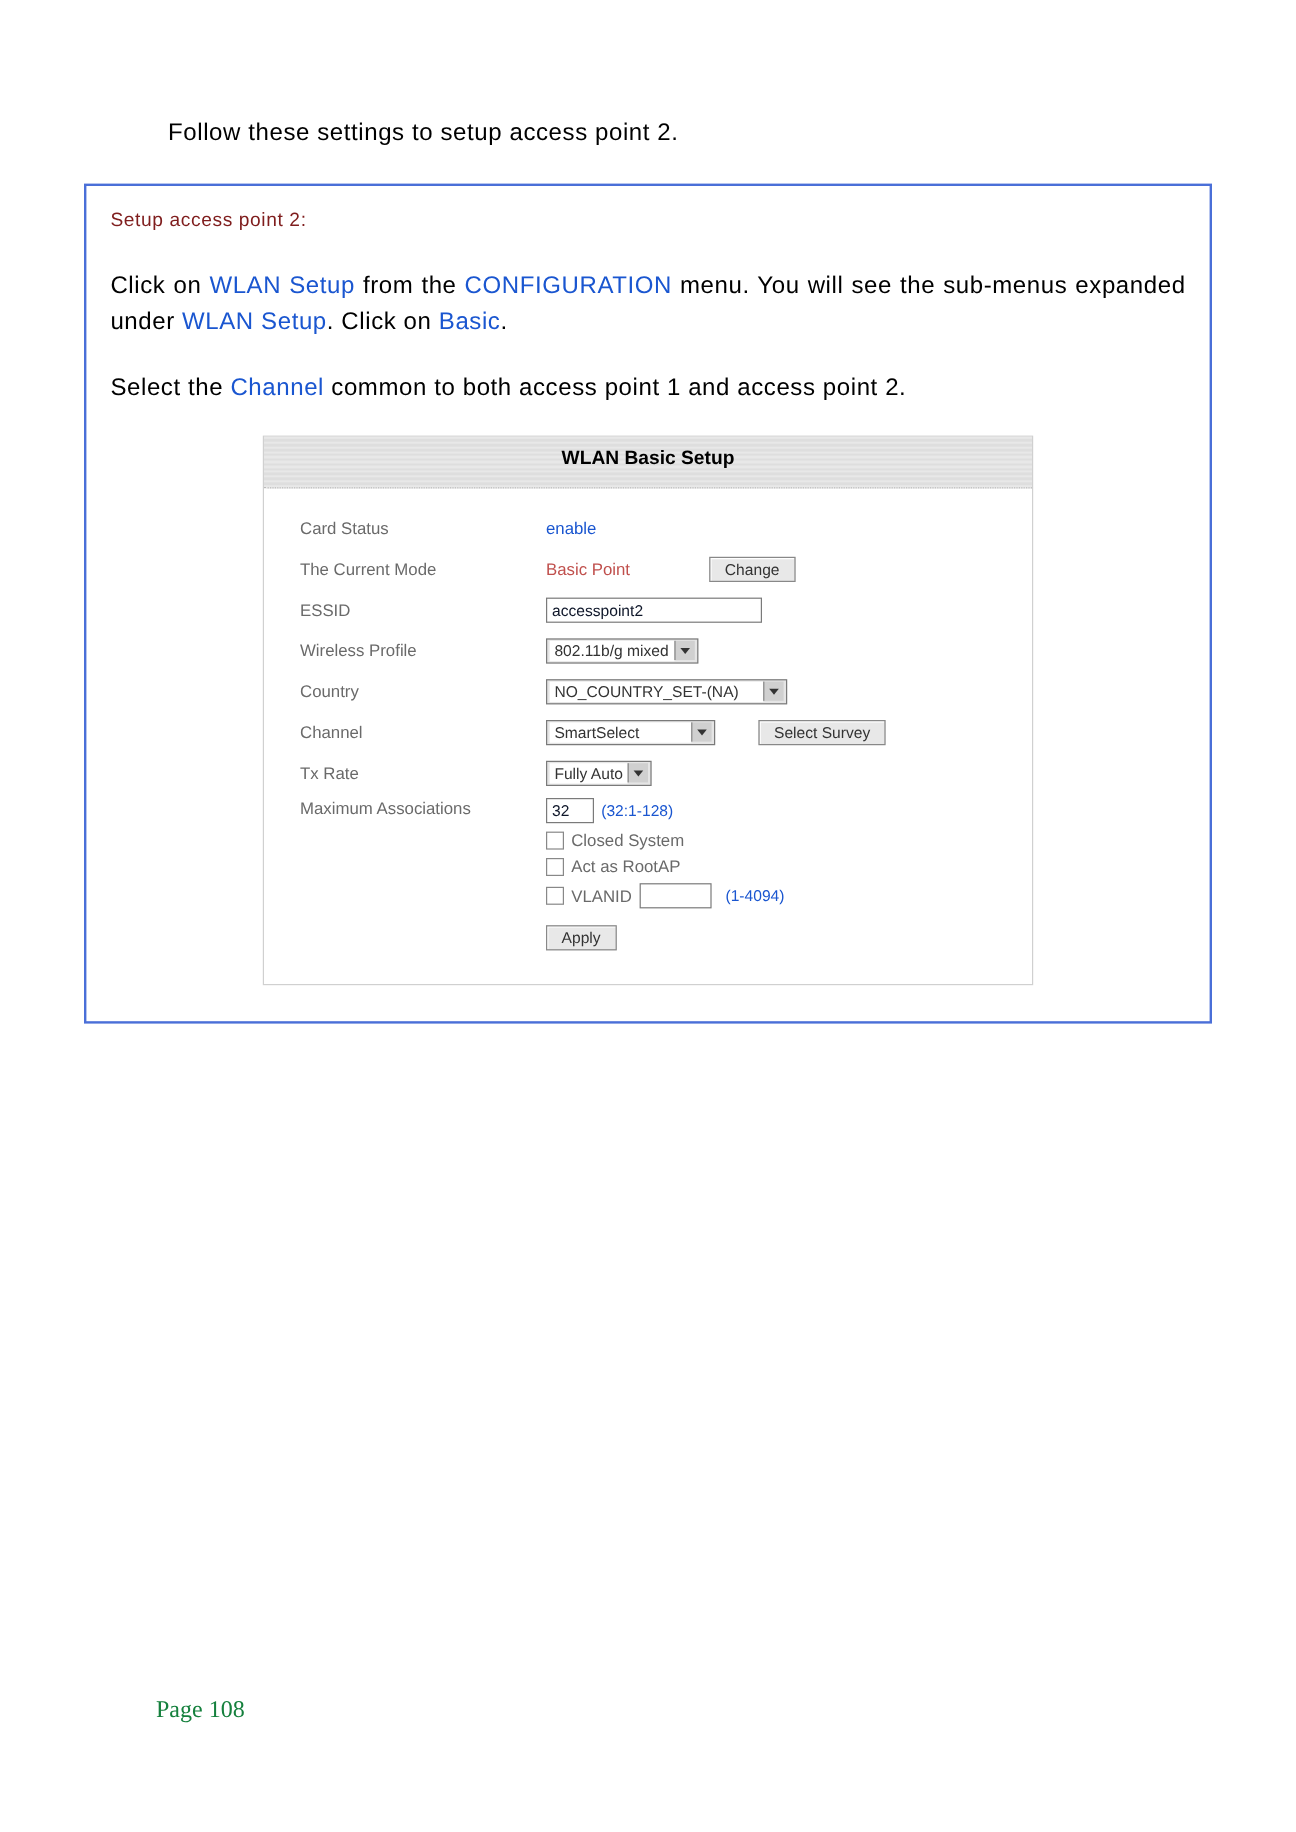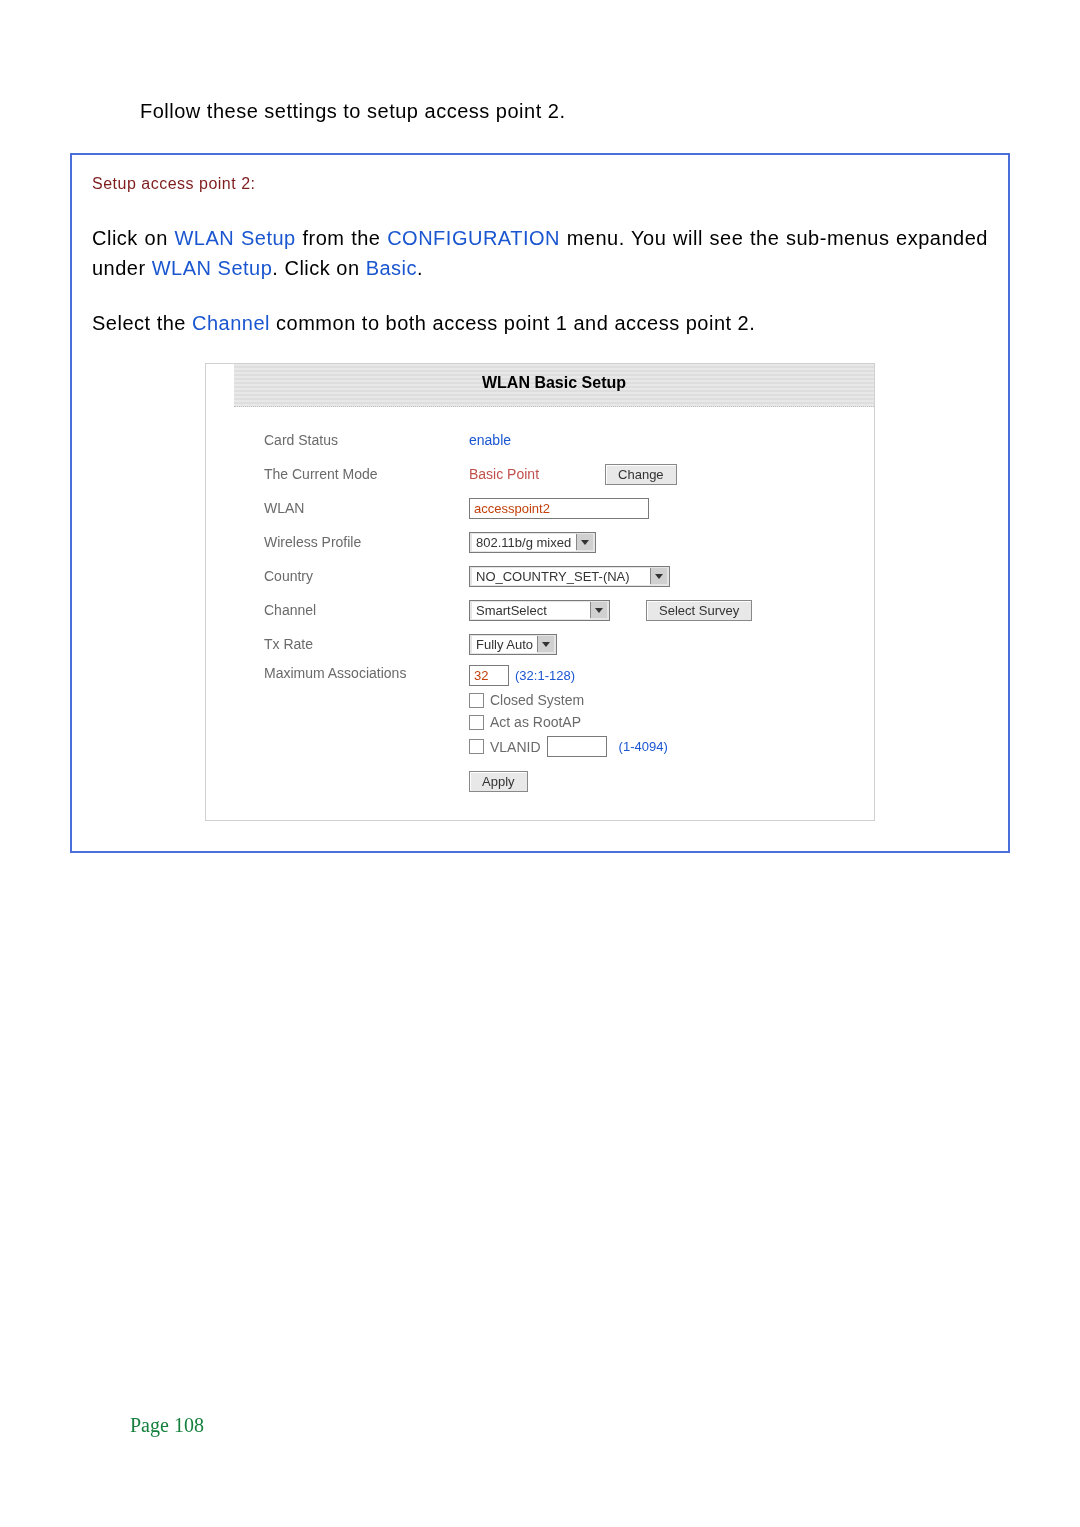--- a/index.html
+++ b/index.html
@@ -40,21 +40,20 @@
     text-align: justify;
   }
   .link-blue {
     color: #1a56d0;
   }
   .form-panel {
     width: 640px;
     margin: 20px auto 0 auto;
     background: #ffffff;
     border: 1px solid #d0d0d0;
-    padding-left: 28px;
   }
   .form-header {
     background: #e8e8e8;
     background-image: repeating-linear-gradient(0deg, #e8e8e8, #e8e8e8 2px, #dedede 2px, #dedede 4px);
     text-align: center;
     padding: 10px 0 14px 0;
     border-bottom: 1px dotted #bbb;
   }
   .form-title {
     font-weight: bold;
@@ -92,21 +91,21 @@
     padding: 2px 12px;
     color: #333;
     cursor: pointer;
     box-shadow: inset 1px 1px 0 #fff;
   }
   .text-input {
     border: 1px solid #7a7a7a;
     font-size: 13px;
     padding: 2px 4px;
     background: #fff;
-    color: #c2410c;
+    color: #0f172a;
   }
   .select-box {
     border: 1px solid #7a7a7a;
     font-size: 13px;
     padding: 1px 2px;
     background: #e5e5e5;
     color: #333;
     display: inline-flex;
     align-items: center;
   }
@@ -191,21 +190,21 @@
         <div class="form-row">
           <div class="form-label">The Current Mode</div>
           <div class="form-value">
             <span class="red-value">Basic Point</span>
             <span style="width:50px"></span>
             <button class="btn">Change</button>
           </div>
         </div>
 
         <div class="form-row">
-          <div class="form-label">WLAN</div>
+          <div class="form-label">ESSID</div>
           <div class="form-value">
             <input class="text-input" style="width: 170px;" value="accesspoint2">
           </div>
         </div>
 
         <div class="form-row">
           <div class="form-label">Wireless Profile</div>
           <div class="form-value">
             <span class="select-box">
               <span class="sel-text" style="min-width:96px">802.11b/g mixed</span>

